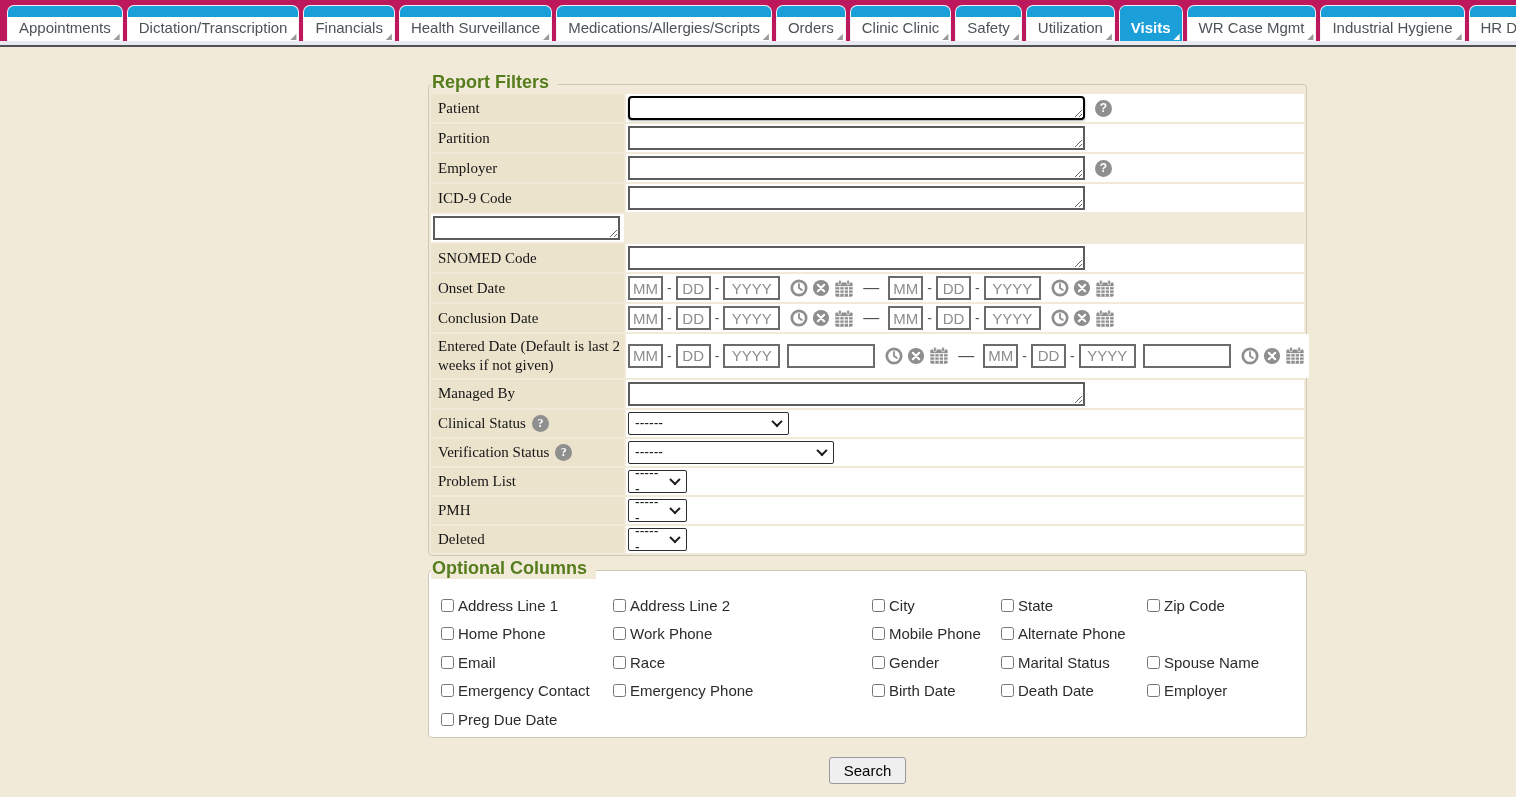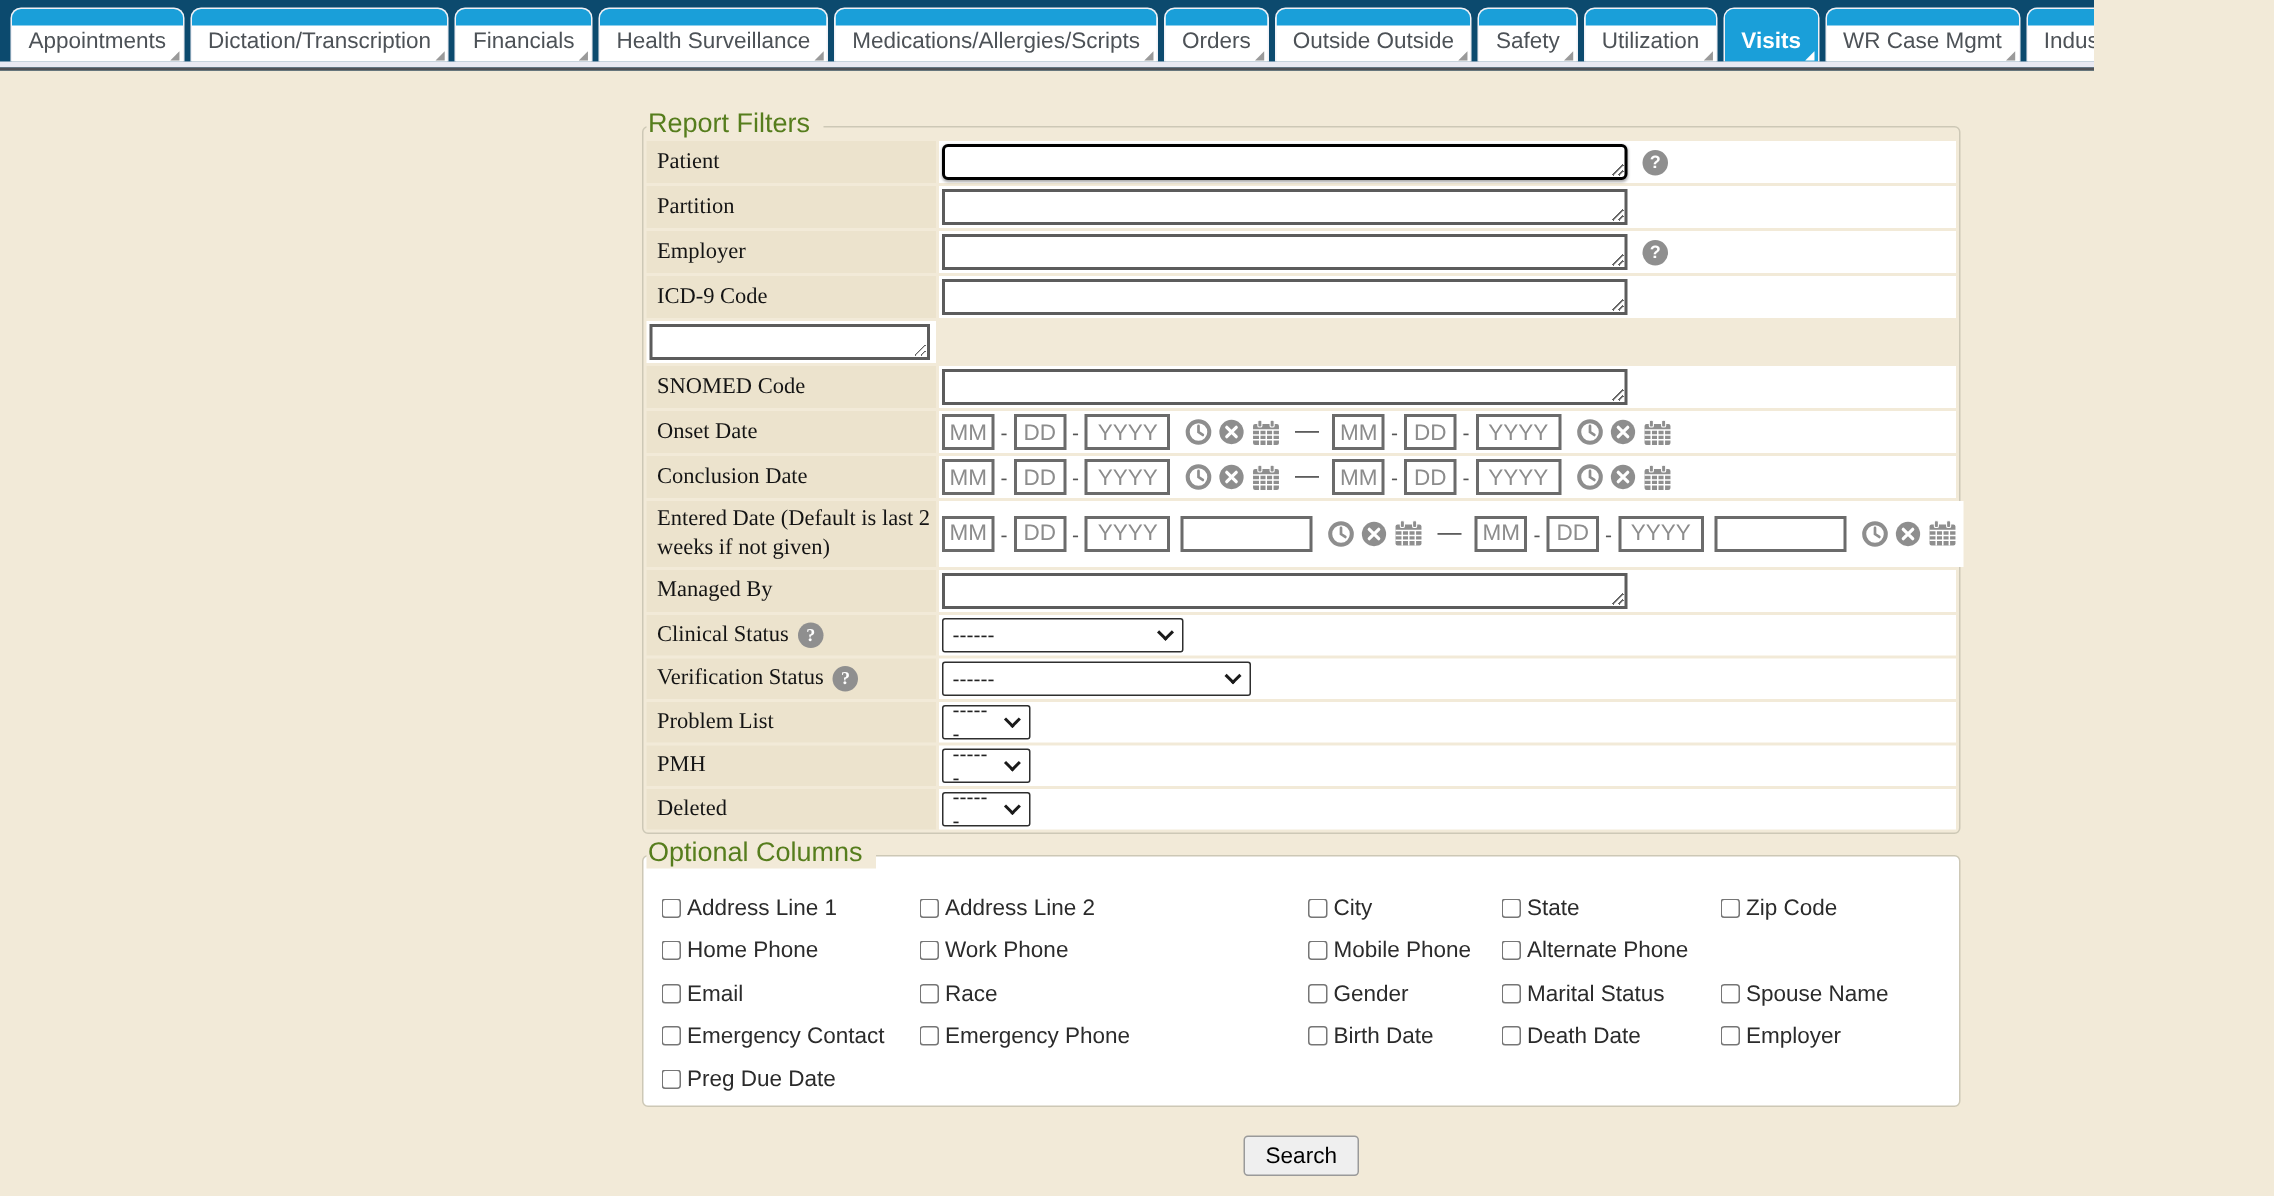--- a/index.html
+++ b/index.html
@@ -4,42 +4,42 @@
 <style>
   * { box-sizing: border-box; margin: 0; padding: 0; }
   html,body { width:1516px; height:797px; }
   body {
     font-family: "Liberation Sans", "DejaVu Sans", sans-serif;
     background:#f2ead8; overflow:hidden; position:relative;
   }
   .screen { position:relative; width:1516px; height:797px; }
 
   
-  .tabbar { position:absolute; top:0; left:0; width:1396px; background:#0c4a6e;text-align:center; }
+  .tabbar { position:absolute; top:0; left:0; width:1516px; background:#be185d;text-align:center; }
   .tabs { display:flex; align-items:flex-end; gap:6px; height:41px; padding-left:8px;
           overflow:hidden; white-space:nowrap; }
   .tab { position:relative; flex:0 0 auto; background:#fff; border-radius:6px 6px 0 0;
          overflow:hidden; cursor:pointer; box-shadow:0 0 0 1px #f1f1f6; }
   .tab-cap { height:11px; background:#1a9fd9; }
   .tab-label { display:block; padding:0 11px; height:24px; line-height:22px;
                font-size:15px; color:#4d5257; }
   .tab.active .tab-cap { background:#1a9fd9; }
   .tab.active { background:#1a9fd9; }
   .tab.active .tab-label { color:#fff; font-weight:bold; }
   .tab-tri { position:absolute; right:2px; bottom:0px; font-size:8px; line-height:8px;
              color:#9a9a9a; font-family:"DejaVu Sans", sans-serif; }
   .tab.active .tab-tri { color:#fff; }
   .hdr-strip { height:4px; background:#e9e9f2; }
   .hdr-line  { height:2px; background:#515257; }
 
   
   .fset { position:absolute; left:428px; width:879px; border:1px solid #cdc8b6;
           border-radius:4px; }
   .fset-legend { position:absolute; top:-13px; left:2px; background:#f2ead8;
-                 padding:0 9px 0 1px; font-size:18px; font-weight:normal; color:#567d1d; }
+                 padding:0 9px 0 1px; font-size:18px; font-weight:bold; color:#567d1d; }
 
   
   #report-filters { top:84px; padding:9px 2px 2px 2px; background:transparent; }
   .frow { display:grid; grid-template-columns:193px 1fr; column-gap:2px; margin-bottom:2px; }
   .lbl { background:#ece3cd; display:flex; align-items:center; gap:6px;
          padding:3px 4px 3px 7px; font-size:15px; color:#141414; line-height:1.25;font-family:Liberation Serif, serif; }
   .cell { background:#fff; display:flex; align-items:center; padding:2px 4px 2px 2px; }
   .h30 .lbl, .h30 .cell { min-height:28px; }
   .h44 .lbl, .h44 .cell { min-height:42px; }
   .h27 .lbl, .h27 .cell { min-height:25px; }
@@ -120,21 +120,21 @@
           <span class="tab-label">Medications/Allergies/Scripts</span>
           <span class="tab-tri">◢</span>
         </div>
       <div class="tab">
           <div class="tab-cap"></div>
           <span class="tab-label">Orders</span>
           <span class="tab-tri">◢</span>
         </div>
       <div class="tab">
           <div class="tab-cap"></div>
-          <span class="tab-label">Outside Outside</span>
+          <span class="tab-label">Clinic Clinic</span>
           <span class="tab-tri">◢</span>
         </div>
       <div class="tab">
           <div class="tab-cap"></div>
           <span class="tab-label">Safety</span>
           <span class="tab-tri">◢</span>
         </div>
       <div class="tab">
           <div class="tab-cap"></div>
           <span class="tab-label">Utilization</span>

